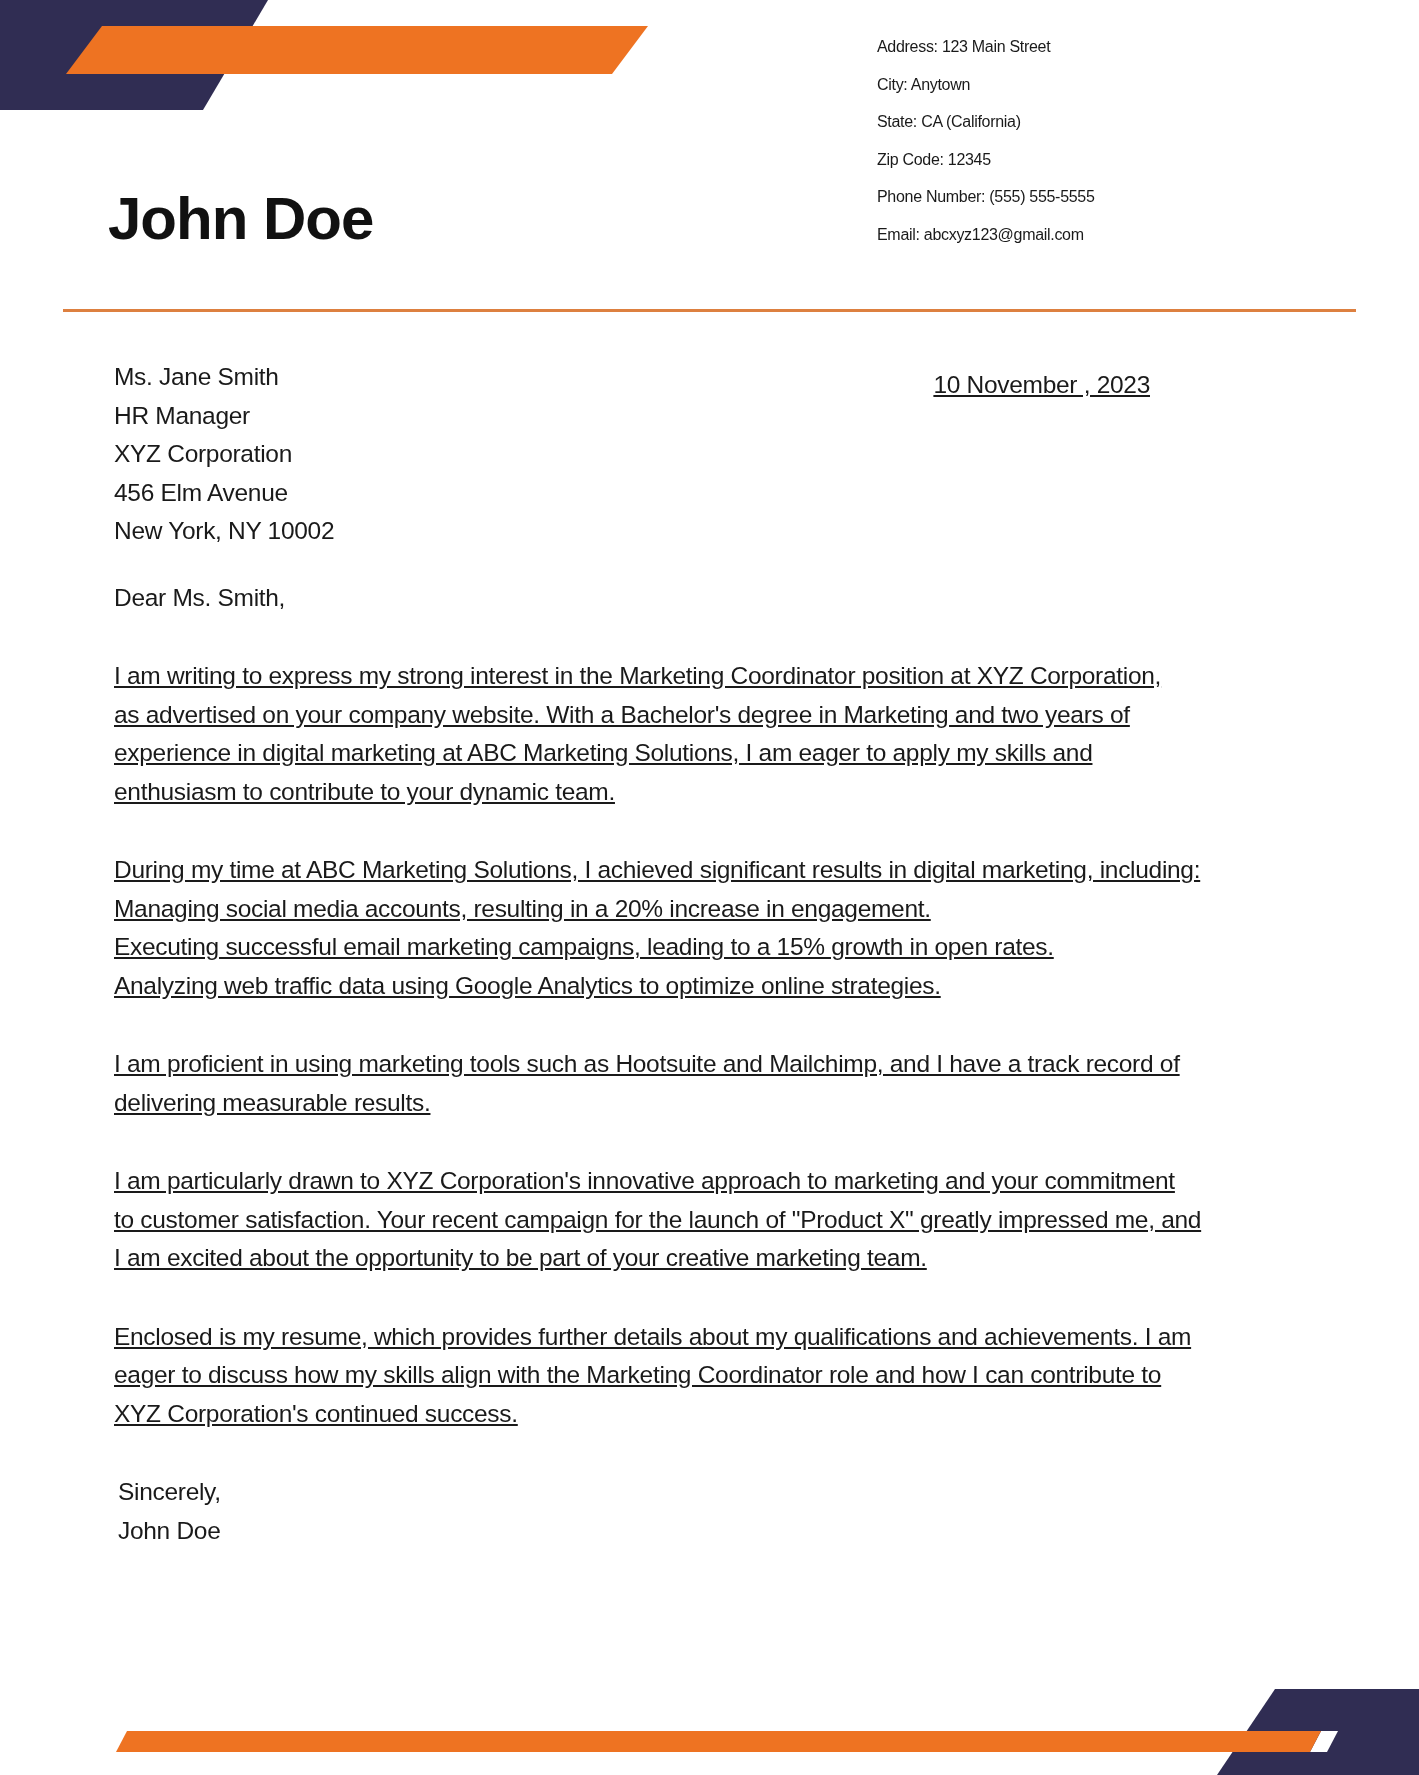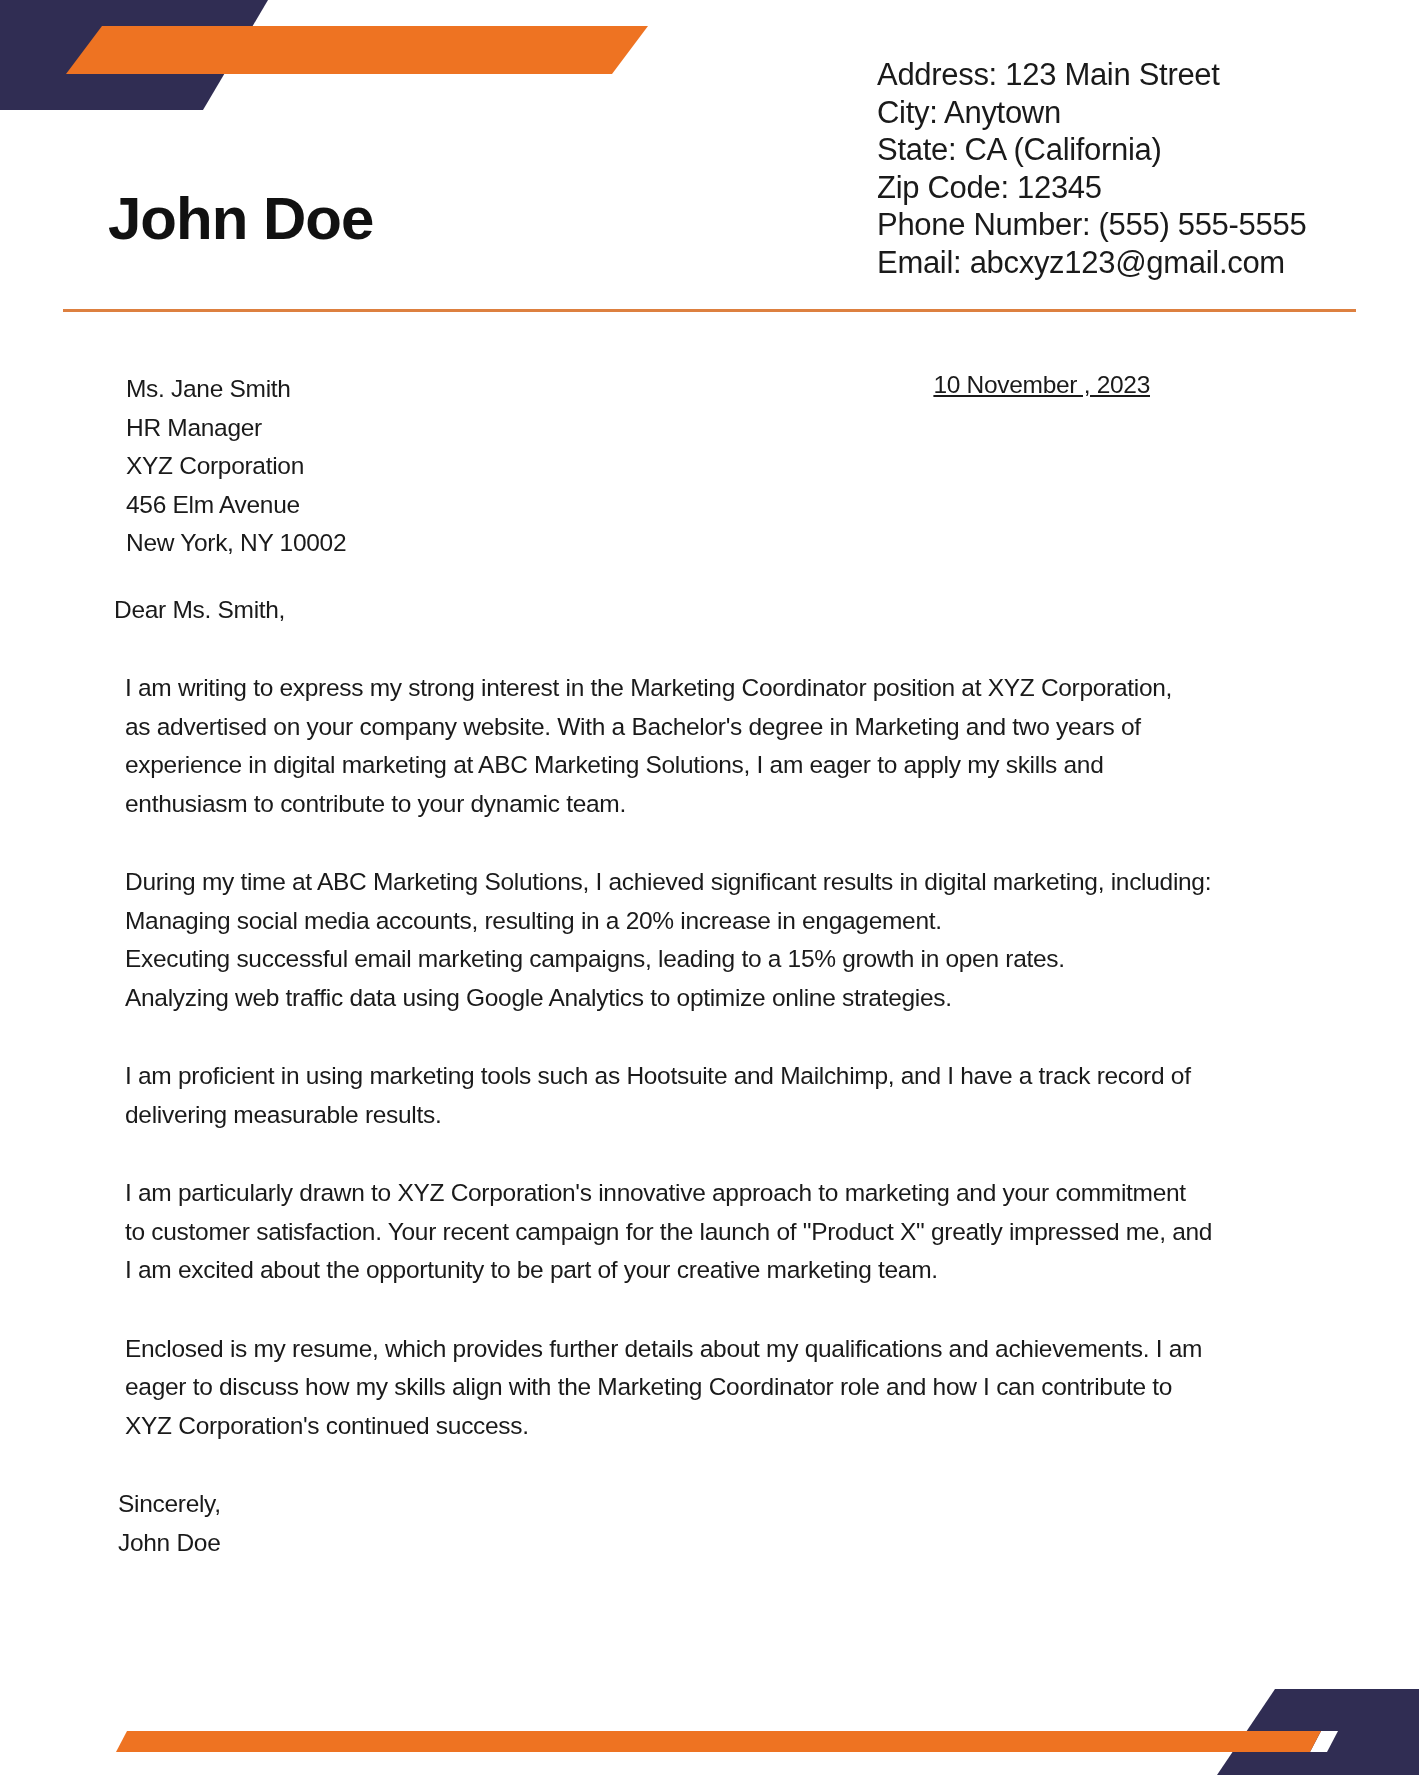--- a/index.html
+++ b/index.html
@@ -29,22 +29,22 @@
     font-size: 60px;
     font-weight: 700;
     letter-spacing: -1px;
     color: #111111;
     white-space: pre;
   }
 
   .contact {
     position: absolute;
     left: 877px;
-    top: 56px;
-    font-size: 31px;
+    top: 28px;
+    font-size: 16px;
     line-height: 37.6px;
     letter-spacing: -0.3px;
     white-space: pre;
   }
 
   .divider {
     position: absolute;
     left: 63px;
     top: 309px;
     width: 1293px;
@@ -63,23 +63,23 @@
   .lines { white-space: pre; }
 
   .date {
     position: absolute;
     top: 8px;
     right: 204px;
     white-space: pre;
     text-decoration: underline;
   }
 
-  .recipient { margin: 12px; }
+  .recipient { margin: 0; }
   .salutation { margin: 28px 0 8px 0; }
-  .para { margin: 40px 0 0 11px; }
+  .para { margin: 40px 0 0 0; text-decoration: underline; }
   .closing { margin: 40px 0 0 4px; }
 </style>
 </head>
 <body style="background: rgb(255, 255, 255); color: rgb(26, 26, 26);">
 
 <svg class="deco deco-top" width="700" height="120" viewBox="0 0 700 120">
   <polygon points="0,0 268,0 203,110 0,110" fill="#302d53"></polygon>
   <polygon points="102,26 648,26 612,74 66,74" fill="#ee7322"></polygon>
 </svg>
 

